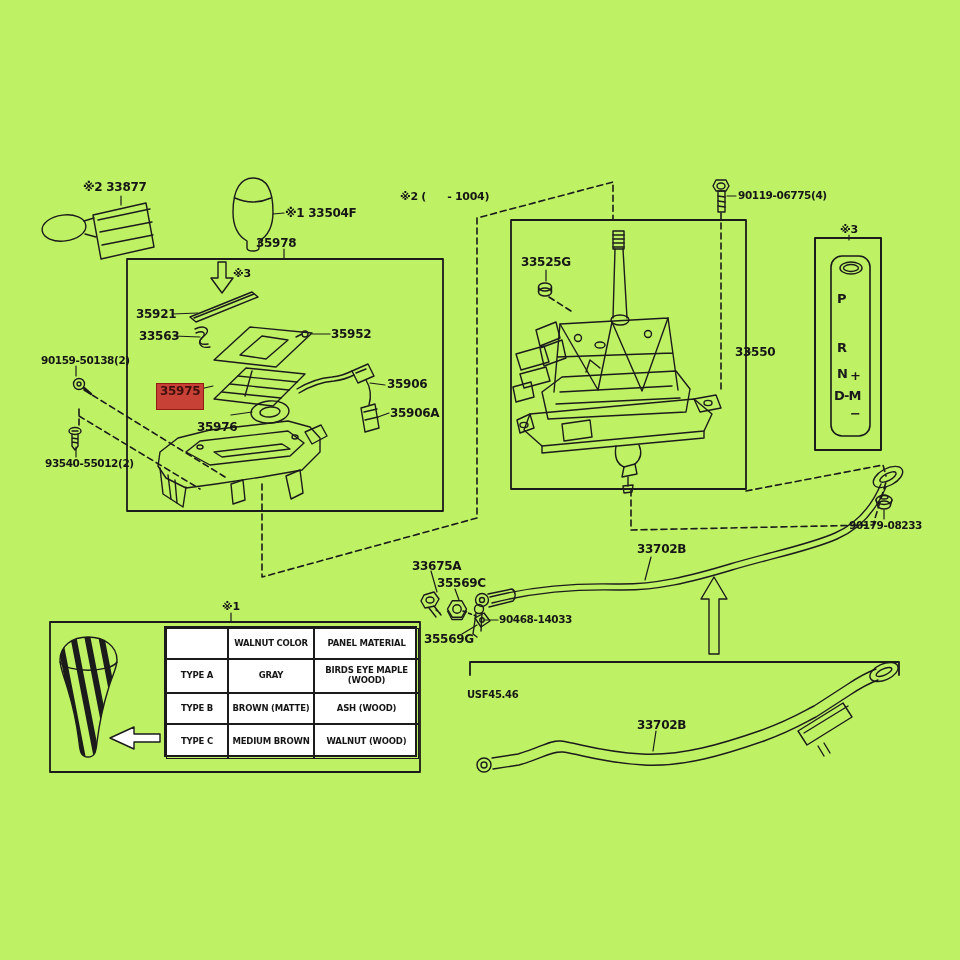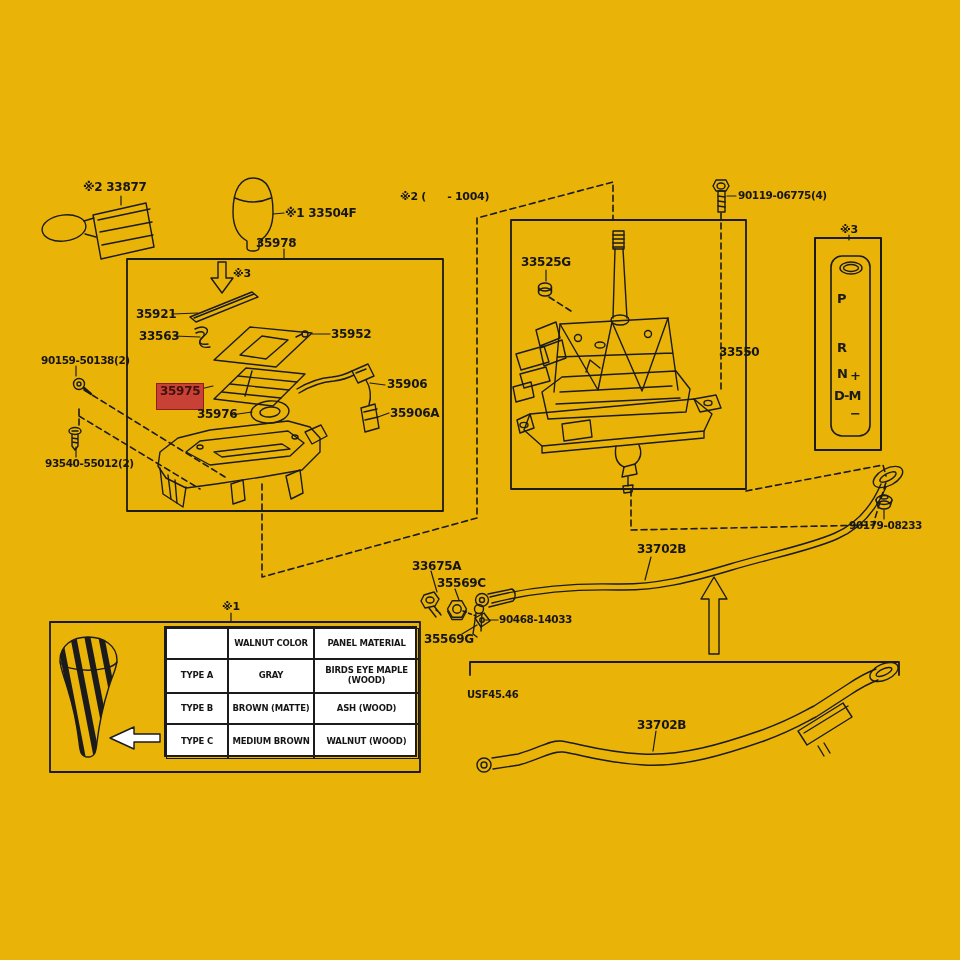--- a/index.html
+++ b/index.html
@@ -1,16 +1,16 @@
 <!DOCTYPE html>
 <html><head>
 <meta charset="utf-8">
 <style>
   html,body{margin:0;padding:0;background:#ffffff;}
-  #stage{position:relative;width:960px;height:960px;background:#eab308;overflow:hidden;
+  #stage{position:relative;width:960px;height:960px;background:#bef264;overflow:hidden;
          font-family:"DejaVu Sans","Liberation Sans",sans-serif;color:#161616;}
   #lineart{position:absolute;left:0;top:0;}
   .lbl{position:absolute;font-weight:700;font-size:12px;letter-spacing:-0.3px;
        white-space:pre;color:#161616;line-height:1;}
   .sm{font-size:10.5px;letter-spacing:-0.4px;}
   .mark{font-size:11px;}
   .hl{background:#c84136;color:#40100c;padding:1px 3px 12px 3px;border:1px solid #8f1d14;
       box-shadow:0 0 0 1px #c84136 inset;}
   .gear{position:absolute;font-weight:700;font-size:13px;line-height:1;color:#1b1b1b;}
   .spec-table{position:absolute;left:164px;top:626px;width:253px;height:131px;
@@ -274,29 +274,29 @@
 
   <div class="lbl" style="left:83px;top:181px;">※2 33877</div>
   <div class="lbl" style="left:285px;top:207px;">※1 33504F</div>
   <div class="lbl" style="left:256px;top:237px;">35978</div>
   <div class="lbl mark" style="left:233px;top:268px;">※3</div>
   <div class="lbl" style="left:136px;top:308px;">35921</div>
   <div class="lbl" style="left:139px;top:330px;">33563</div>
   <div class="lbl" style="left:331px;top:328px;">35952</div>
   <div class="lbl hl" style="left:156px;top:383px;">35975</div>
   <div class="lbl" style="left:387px;top:378px;">35906</div>
-  <div class="lbl" style="left:197px;top:408px;text-align:right;">35976</div>
+  <div class="lbl" style="left:197px;top:421px;text-align:right;">35976</div>
   <div class="lbl" style="left:390px;top:407px;">35906A</div>
   <div class="lbl sm" style="left:41px;top:355px;">90159-50138(2)</div>
   <div class="lbl sm" style="left:45px;top:458px;">93540-55012(2)</div>
   <div class="lbl mark" style="left:372px;top:191px;margin-left:28px;">※2 (      - 1004)</div>
   <div class="lbl" style="left:521px;top:256px;">33525G</div>
   <div class="lbl sm" style="left:738px;top:190px;">90119-06775(4)</div>
   <div class="lbl mark" style="left:840px;top:224px;">※3</div>
-  <div class="lbl" style="left:719px;top:346px;">33550</div>
+  <div class="lbl" style="left:735px;top:346px;">33550</div>
   <div class="lbl sm" style="left:849px;top:520px;">90179-08233</div>
   <div class="lbl" style="left:637px;top:543px;">33702B</div>
   <div class="lbl" style="left:412px;top:560px;">33675A</div>
   <div class="lbl" style="left:437px;top:577px;">35569C</div>
   <div class="lbl" style="left:424px;top:633px;">35569G</div>
   <div class="lbl sm" style="left:499px;top:614px;">90468-14033</div>
   <div class="lbl" style="left:467px;top:646px;font-size:10px;margin-top:44px;">USF45.46</div>
   <div class="lbl" style="left:637px;top:719px;">33702B</div>
   <div class="lbl mark" style="left:222px;top:601px;">※1</div>
 

